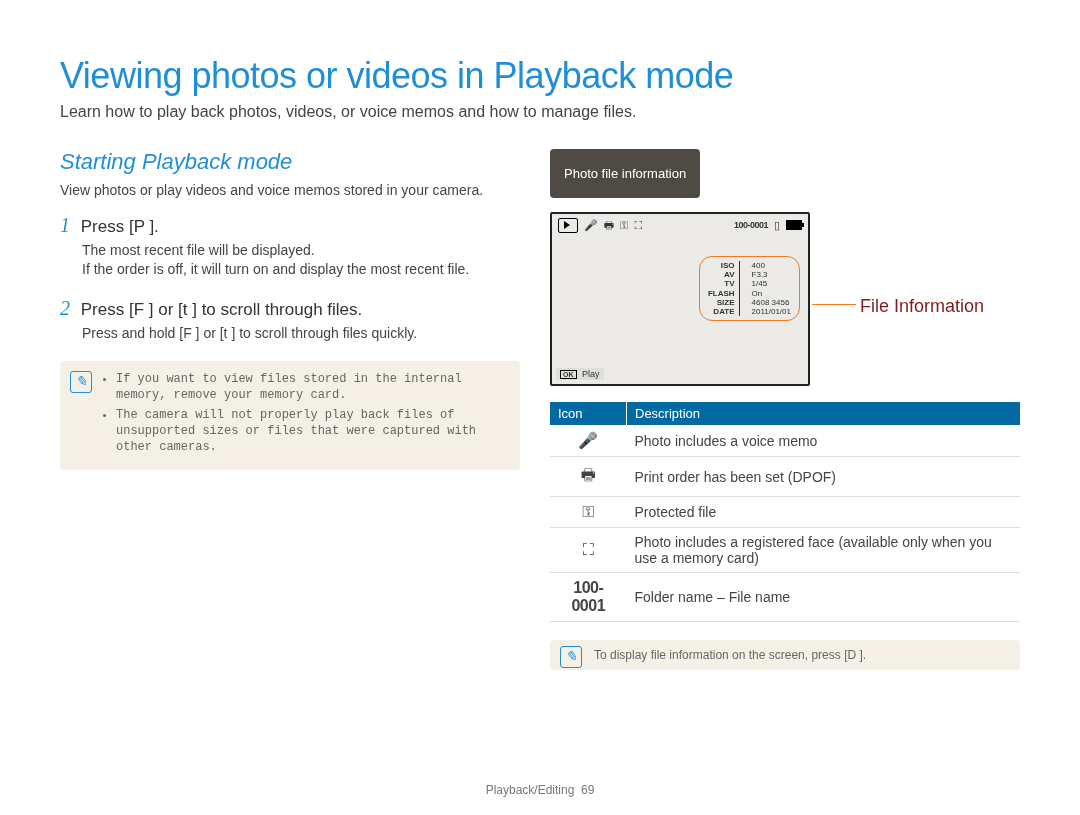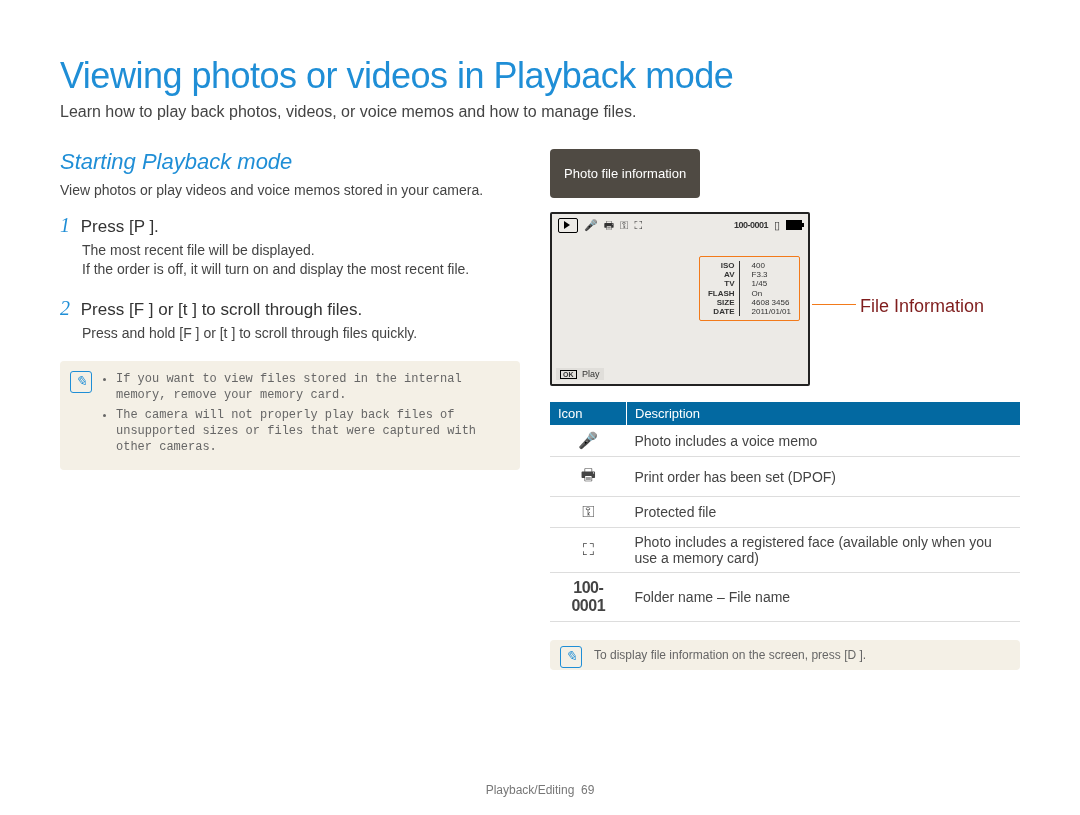--- a/index.html
+++ b/index.html
@@ -162,21 +162,21 @@
   }
   .lcd-top .glyph {
     font-size: 11px;
     line-height: 1;
   }
   .info-box {
     position: absolute;
     right: 8px;
     top: 42px;
     border: 1.5px solid #f27a1a;
-    border-radius: 2px;
+    border-radius: 13px;
     padding: 4px 6px;
     font-size: 8px;
     font-weight: bold;
     line-height: 1.15;
     font-family: Arial, sans-serif;
   }
   .info-box table { border-collapse: collapse; }
   .info-box td { padding: 0 2px; white-space: nowrap; }
   .info-box td:first-child { border-right: 1px solid #333; text-align: right; padding-right: 4px;}
   .info-box td:last-child { padding-left: 12px; font-weight: normal; }

